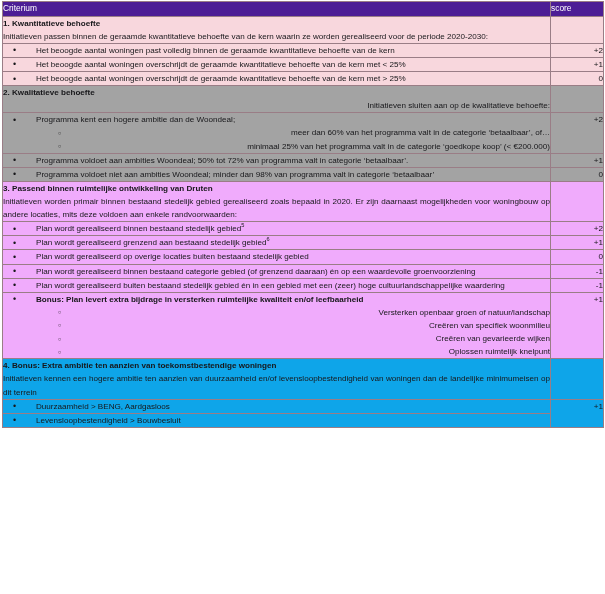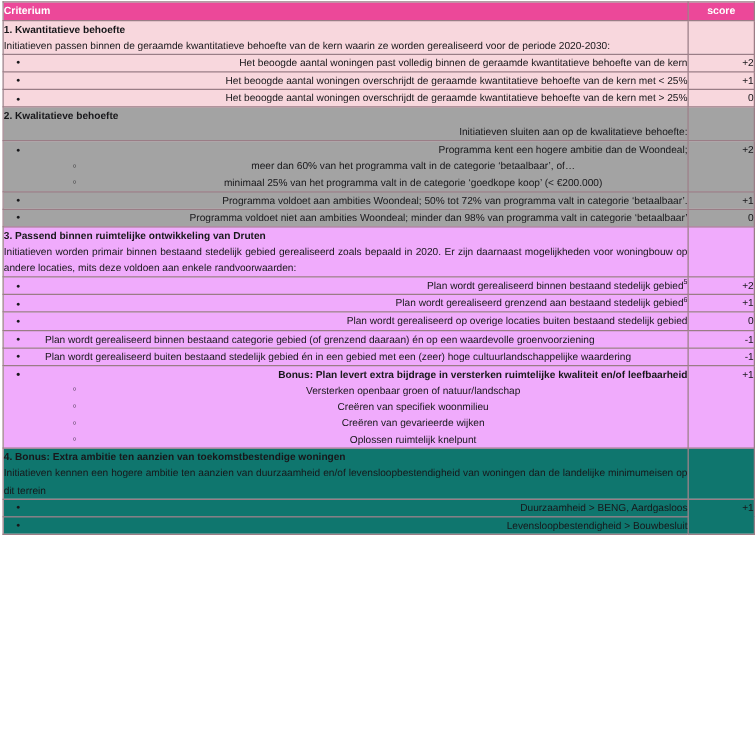--- a/index.html
+++ b/index.html
@@ -26,29 +26,29 @@
 
   table.criteria-table td,
   table.criteria-table th {
     vertical-align: top;
     padding: 0;
     border: 1px solid #9a7d86;
   }
 
   
   thead th {
-    background: #ec4899;
+    background: #4c1d95;
     color: #ffffff;
-    font-weight: bold;
+    font-weight: normal;
     font-size: 8.4px;
     border: 1px solid #000000;
     padding: 3px 0 3px 0;
   }
   th.h-criterium { text-align: left;   padding-left: 7px; }
-  th.h-score     { text-align: center; }
+  th.h-score     { text-align: left; }
 
   
   td.txt {
     padding: 3px 6px 3px 7px;
     margin-top: 12px;
   }
   td.score {
     text-align: right;
     padding: 3px 7px 3px 3px;
     white-space: nowrap;
@@ -75,57 +75,57 @@
   }
 
   
   .b1 {
     position: relative;
     padding-left: 33px;
     margin: 0;
     text-align: justify;
     text-justify: inter-word;
   }
-  .b1.noj { text-align: right; }
+  .b1.noj { text-align: left; }
   .b1::before {
     content: "\2022";
     position: absolute;
     left: 10px;
     top: -0.5px;
     font-size: 9px;
     line-height: 1.62;
   }
   .b1.bold { font-weight: bold; }
 
   .b2 {
     position: relative;
     padding-left: 108px;
     margin: 0;
-    text-align: center;
+    text-align: right;
   }
   .b2::before {
     content: "\25CB";
     position: absolute;
     left: 55px;
     top: 0.4px;
     font-size: 5.4px;
     line-height: 2.55;
   }
 
   sup {
     font-size: 5.6px;
     vertical-align: super;
     line-height: 0;
   }
 
   
   .sec-pink   td { background: #f8d7dd; border-color: #9a7d86; }
   .sec-orange td { background: #a3a3a3; border-color: #a08a6c; }
   .sec-green  td { background: #f0abfc; border-color: #7e8a6b; }
-  .sec-blue   td { background: #0f766e; border-color: #5d7f91; }
+  .sec-blue   td { background: #0ea5e9; border-color: #5d7f91; }
 </style>
 </head>
 <body>
 
 <table class="criteria-table">
   <colgroup>
     <col style="width:548px">
     <col style="width:53px">
   </colgroup>
 

